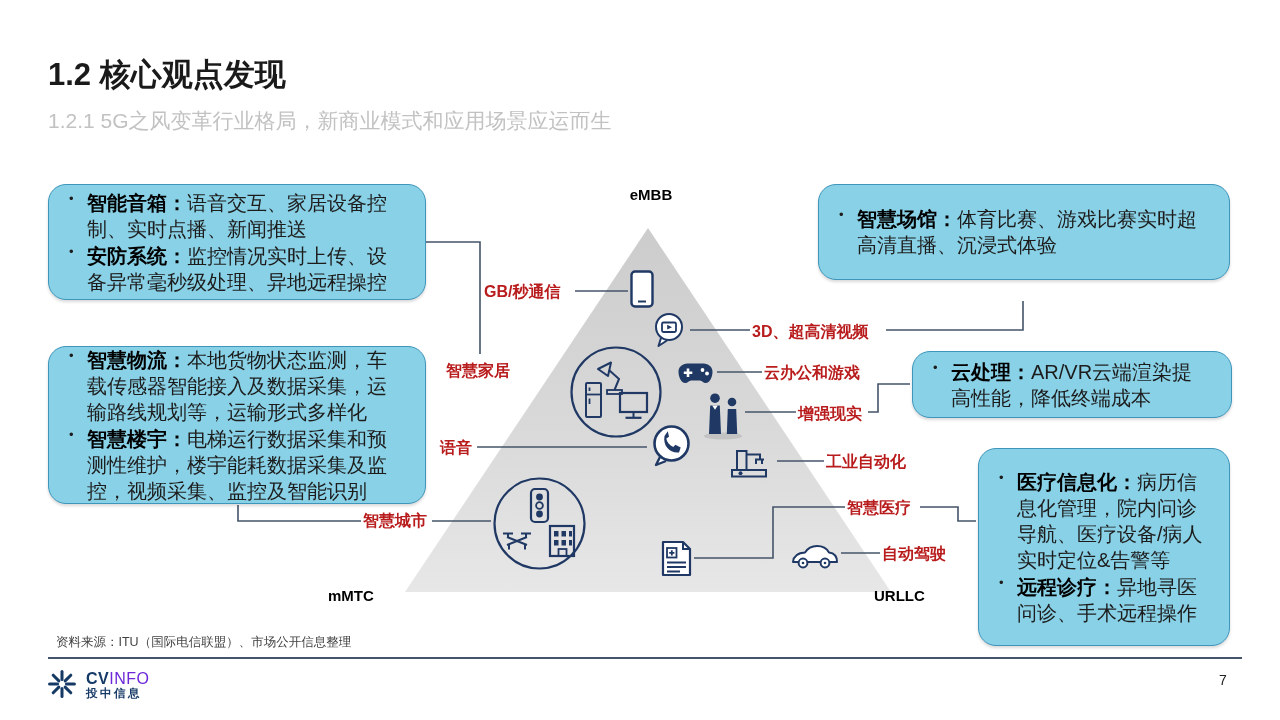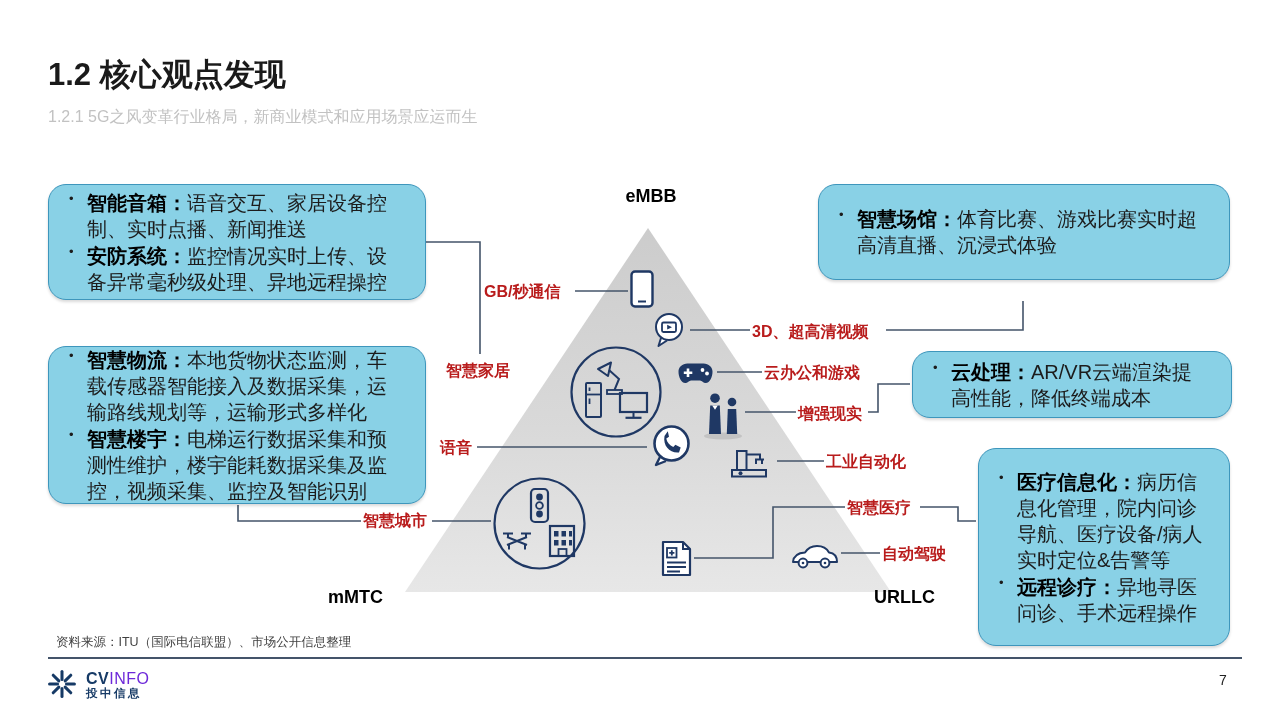--- a/index.html
+++ b/index.html
@@ -1,29 +1,29 @@
 <!DOCTYPE html>
 <html><head>
 <meta charset="utf-8">
 <style>
   html,body{margin:0;padding:0;background:#fff;}
   .slide{position:relative;width:1280px;height:720px;background:#ffffff;
          font-family:"Liberation Sans","DejaVu Sans",sans-serif;overflow:hidden;}
 
   .title{position:absolute;left:48px;top:54px;font-size:31px;font-weight:700;color:#1a1a1a;}
-  .subtitle{position:absolute;left:48px;top:107px;font-size:16px;color:#c2c2c2;}
+  .subtitle{position:absolute;left:48px;top:107px;font-size:21px;color:#c2c2c2;}
 
   .triangle{position:absolute;left:405px;top:228px;width:486px;height:364px;
             background:linear-gradient(180deg,#cccccc 0%,#d9d9d9 55%,#e7e7e7 100%);
             clip-path:polygon(50% 0,100% 100%,0 100%);}
 
   .connectors{position:absolute;left:0;top:0;pointer-events:none;}
   .cline{fill:none;stroke:#44546A;stroke-width:1.6px;}
 
-  .corner{position:absolute;font-weight:700;font-size:18px;color:#000;}
+  .corner{position:absolute;font-weight:700;font-size:15px;color:#000;}
   .c-top{left:608px;top:186px;width:86px;text-align:center;}
   .c-bl{left:328px;top:587px;}
   .c-br{left:874px;top:587px;}
 
   .slabel{position:absolute;font-weight:700;font-size:16px;color:#b91c1c;white-space:nowrap;}
   .l-gb{left:484px;top:282px;}
   .l-home{left:446px;top:361px;}
   .l-voice{left:440px;top:438px;}
   .l-city{left:363px;top:511px;}
   .l-video{left:752px;top:322px;}

